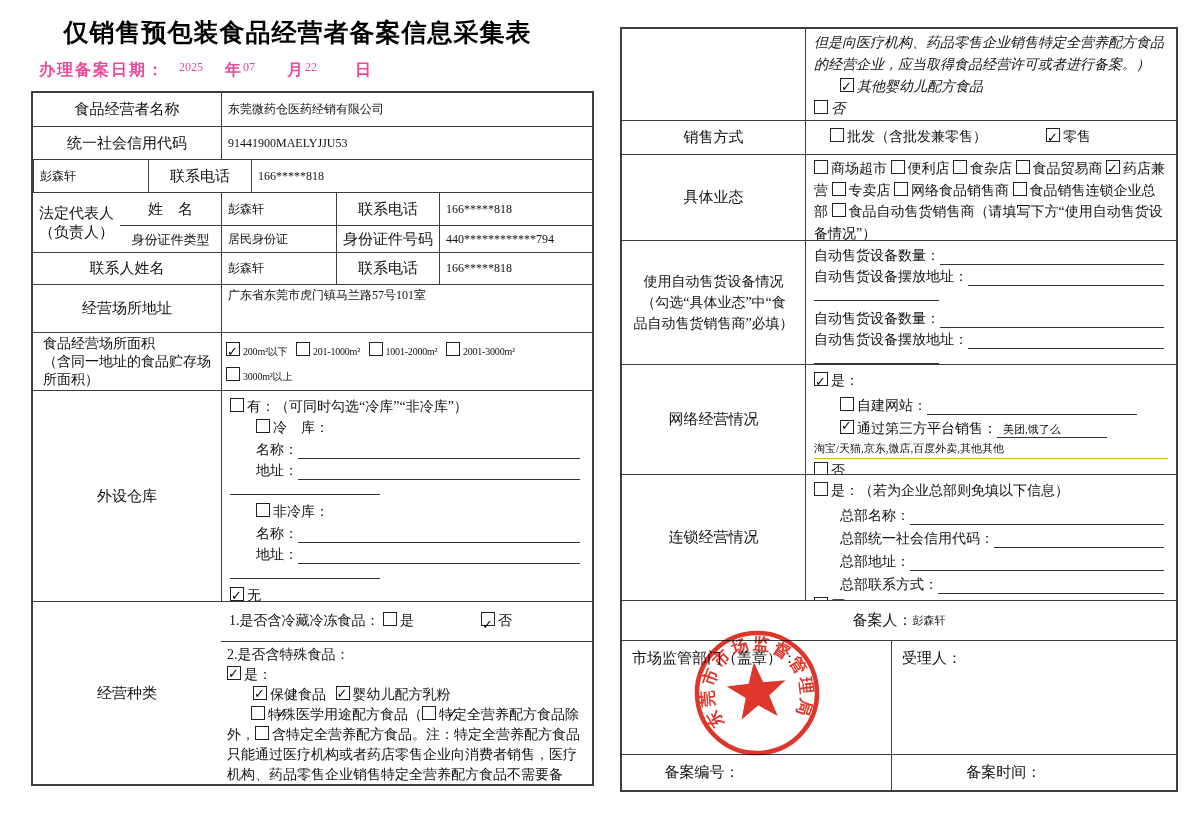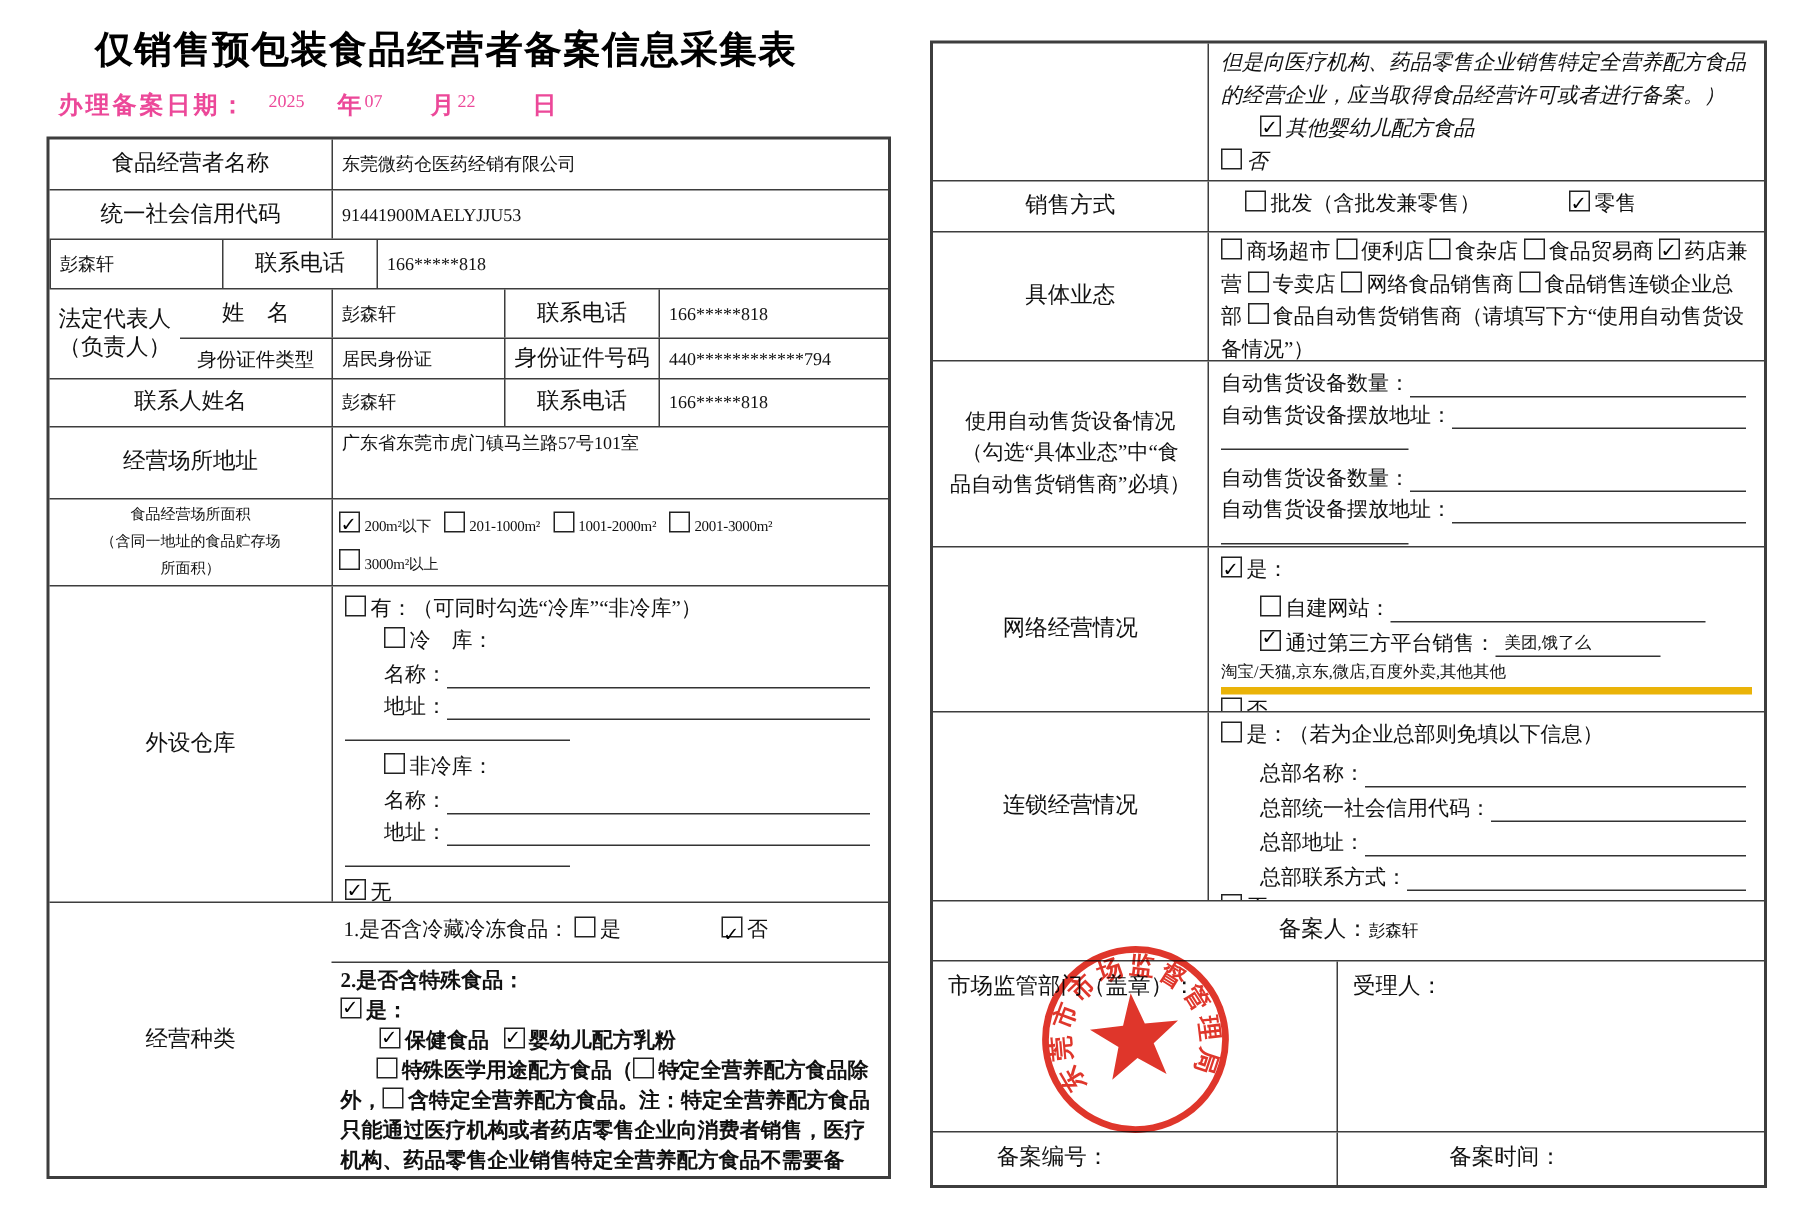--- a/index.html
+++ b/index.html
@@ -52,21 +52,21 @@
   .ln23{line-height:23px;white-space:nowrap;}
   .lnflex{display:flex;align-items:flex-end;white-space:nowrap;}
   .ind{padding-left:26px;}
   .fill{border-bottom:1px solid #333;display:inline-block;height:13px;box-sizing:border-box;}
   .grow{flex:1 1 auto;margin-right:4px;}
   .w150{width:150px;} .w125{width:125px;} .w210{width:210px;}
   .small-val{font-size:11px;line-height:13px;text-align:left;padding-left:6px;white-space:nowrap;}
   .para{line-height:20px;text-indent:24px;}
   .flow{line-height:22px;font-style:italic;}
   .opt{white-space:nowrap;margin-right:5px;font-size:10px;letter-spacing:-0.2px;}
-  .note-line{font-size:11px;border-bottom:5px solid #eab308;padding-bottom:3px;
+  .note-line{font-size:11px;border-bottom:1px solid #eab308;padding-bottom:3px;
              margin-top:3px;line-height:14px;white-space:nowrap;}
   .vsmall{font-size:11px;}
   .num12{font-size:13px;margin-top:48px;}
 
   
   .stamp{position:absolute;left:690px;top:626px;width:134px;height:134px;
          opacity:0.92;transform:rotate(-6deg);pointer-events:none;mix-blend-mode:multiply;}
 </style>
 </head>
 <body>
@@ -132,21 +132,21 @@
     <div class="td val w-pval">166*****818</div>
   </div>
 
   <div class="tr h48">
     <div class="td first w-label lbl">经营场所地址</div>
     <div class="td val top-val" style="flex:1">广东省东莞市虎门镇马兰路57号101室</div>
   </div>
 
   <div class="tr h58">
     <div class="td first w-label">
-      <div style="text-align:center;font-size:10px;line-height:18px;padding:0 4px;">
+      <div style="text-align:left;font-size:14px;line-height:18px;padding:0 4px;">
         <div>食品经营场所面积</div>
         <div>（含同一地址的食品贮存场</div>
         <div>所面积）</div>
       </div>
     </div>
     <div class="td content" style="flex:1;line-height:24px;padding:6px 4px;">
       <span class="opt"><span class="cb checked"></span><span>200m²以下</span></span>
       <span class="opt"><span class="cb"></span><span>201-1000m²</span></span>
       <span class="opt"><span class="cb"></span><span>1001-2000m²</span></span>
       <span class="opt"><span class="cb"></span><span>2001-3000m²</span></span>
@@ -187,21 +187,21 @@
     <div class="subcol">
       <div class="subtr h39">
         <div class="td first content" style="flex:1;line-height:29px;">
           <span>1.是否含冷藏冷冻食品：</span>
           <span><span class="cb"></span><span>是</span></span>
           <span style="display:inline-block;width:60px;"></span>
           <span><span class="cb checked"></span><span>否</span></span>
         </div>
       </div>
       <div class="subtr h144">
-        <div class="td first content" style="flex:1;line-height:20px;padding:3px 6px;font-weight:bold;">
+        <div class="td first content" style="flex:1;line-height:20px;padding:3px 6px;">
           <div>2.是否含特殊食品：</div>
           <div><span class="cb checked"></span><span>是：</span></div>
           <div class="ind">
             <span><span class="cb checked"></span><span>保健食品</span></span>
             <span style="margin-left:6px;"><span class="cb checked"></span><span>婴幼儿配方乳粉</span></span>
           </div>
           <div class="para">
             <span><span class="cb checked"></span><span>特殊医学用途配方食品（</span></span><span><span class="cb checked"></span><span>特定全营养配方食品除外，</span></span><span><span class="cb"></span><span>含特定全营养配方食品。注：特定全营养配方食品只能通过医疗机构或者药店零售企业向消费者销售，医疗机构、药品零售企业销售特定全营养配方食品不需要备案，</span></span>
           </div>
         </div>

